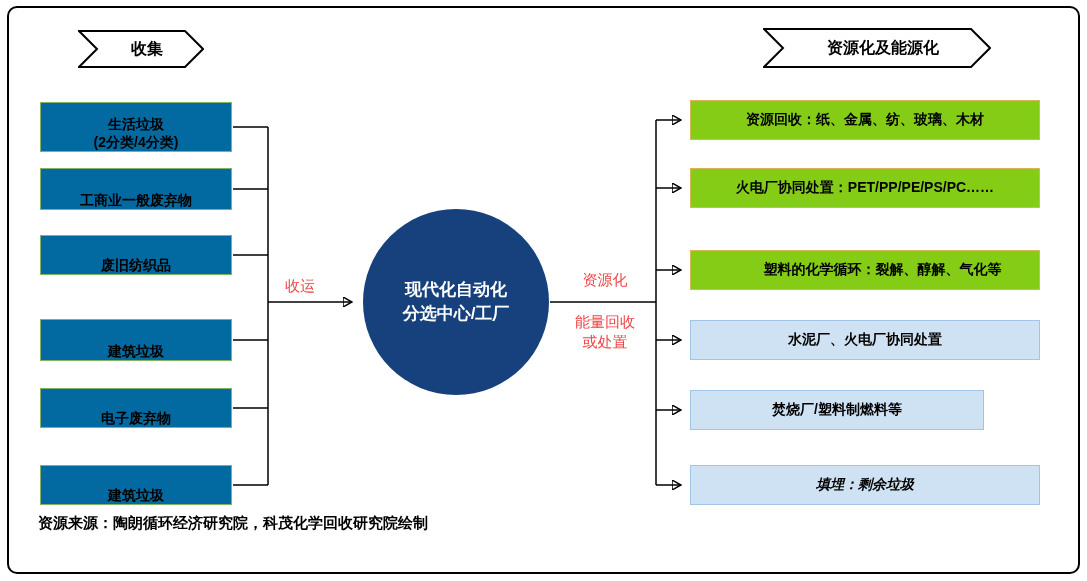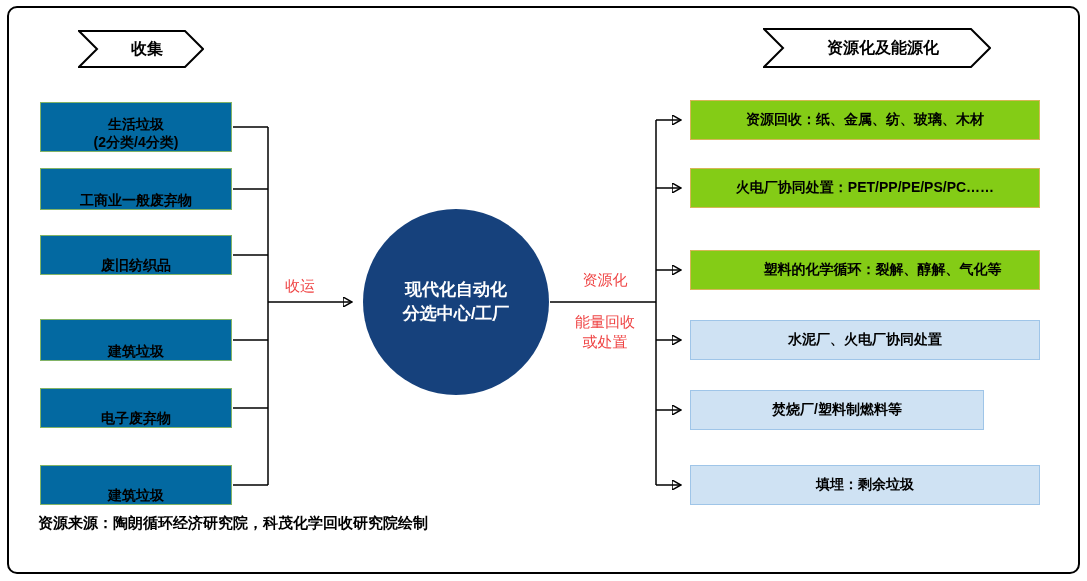--- a/index.html
+++ b/index.html
@@ -166,19 +166,19 @@
   </div>
   <div class="box yellow" style="left:690px; top:250px; width:350px; height:40px;padding-left:35px;">
     <span>塑料的化学循环：裂解、醇解、气化等</span>
   </div>
   <div class="box blue" style="left:690px; top:320px; width:350px; height:40px;">
     <span>水泥厂、火电厂协同处置</span>
   </div>
   <div class="box blue" style="left:690px; top:390px; width:294px; height:40px;">
     <span>焚烧厂/塑料制燃料等</span>
   </div>
-  <div class="box blue" style="left:690px; top:465px; width:350px; height:40px;">
+  <div class="box blue" style="left:690px; top:465px; width:350px; height:40px;font-style:italic;">
     <span>填埋：剩余垃圾</span>
   </div>
 
   <div class="footer-note">资源来源：陶朗循环经济研究院，科茂化学回收研究院绘制</div>
 
 </div>
 
 </body></html>

